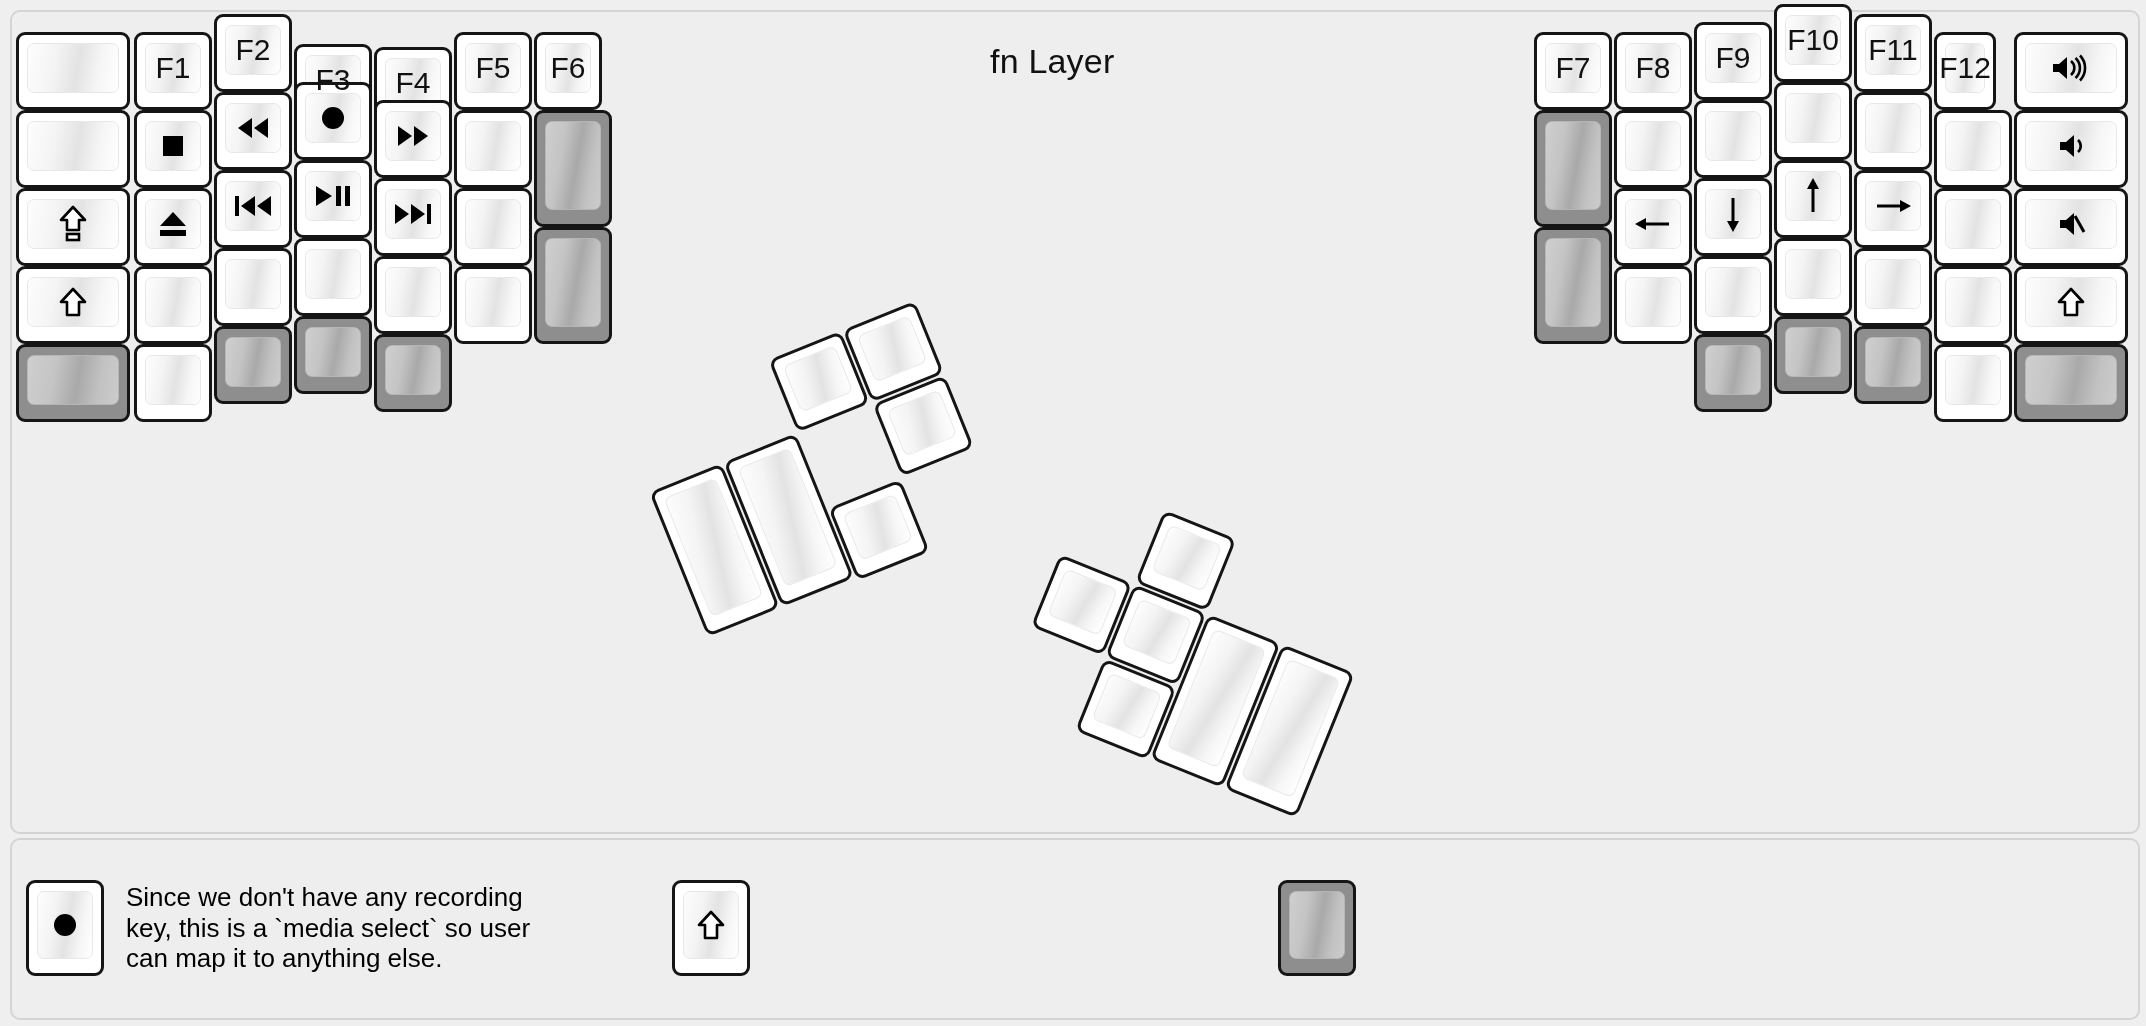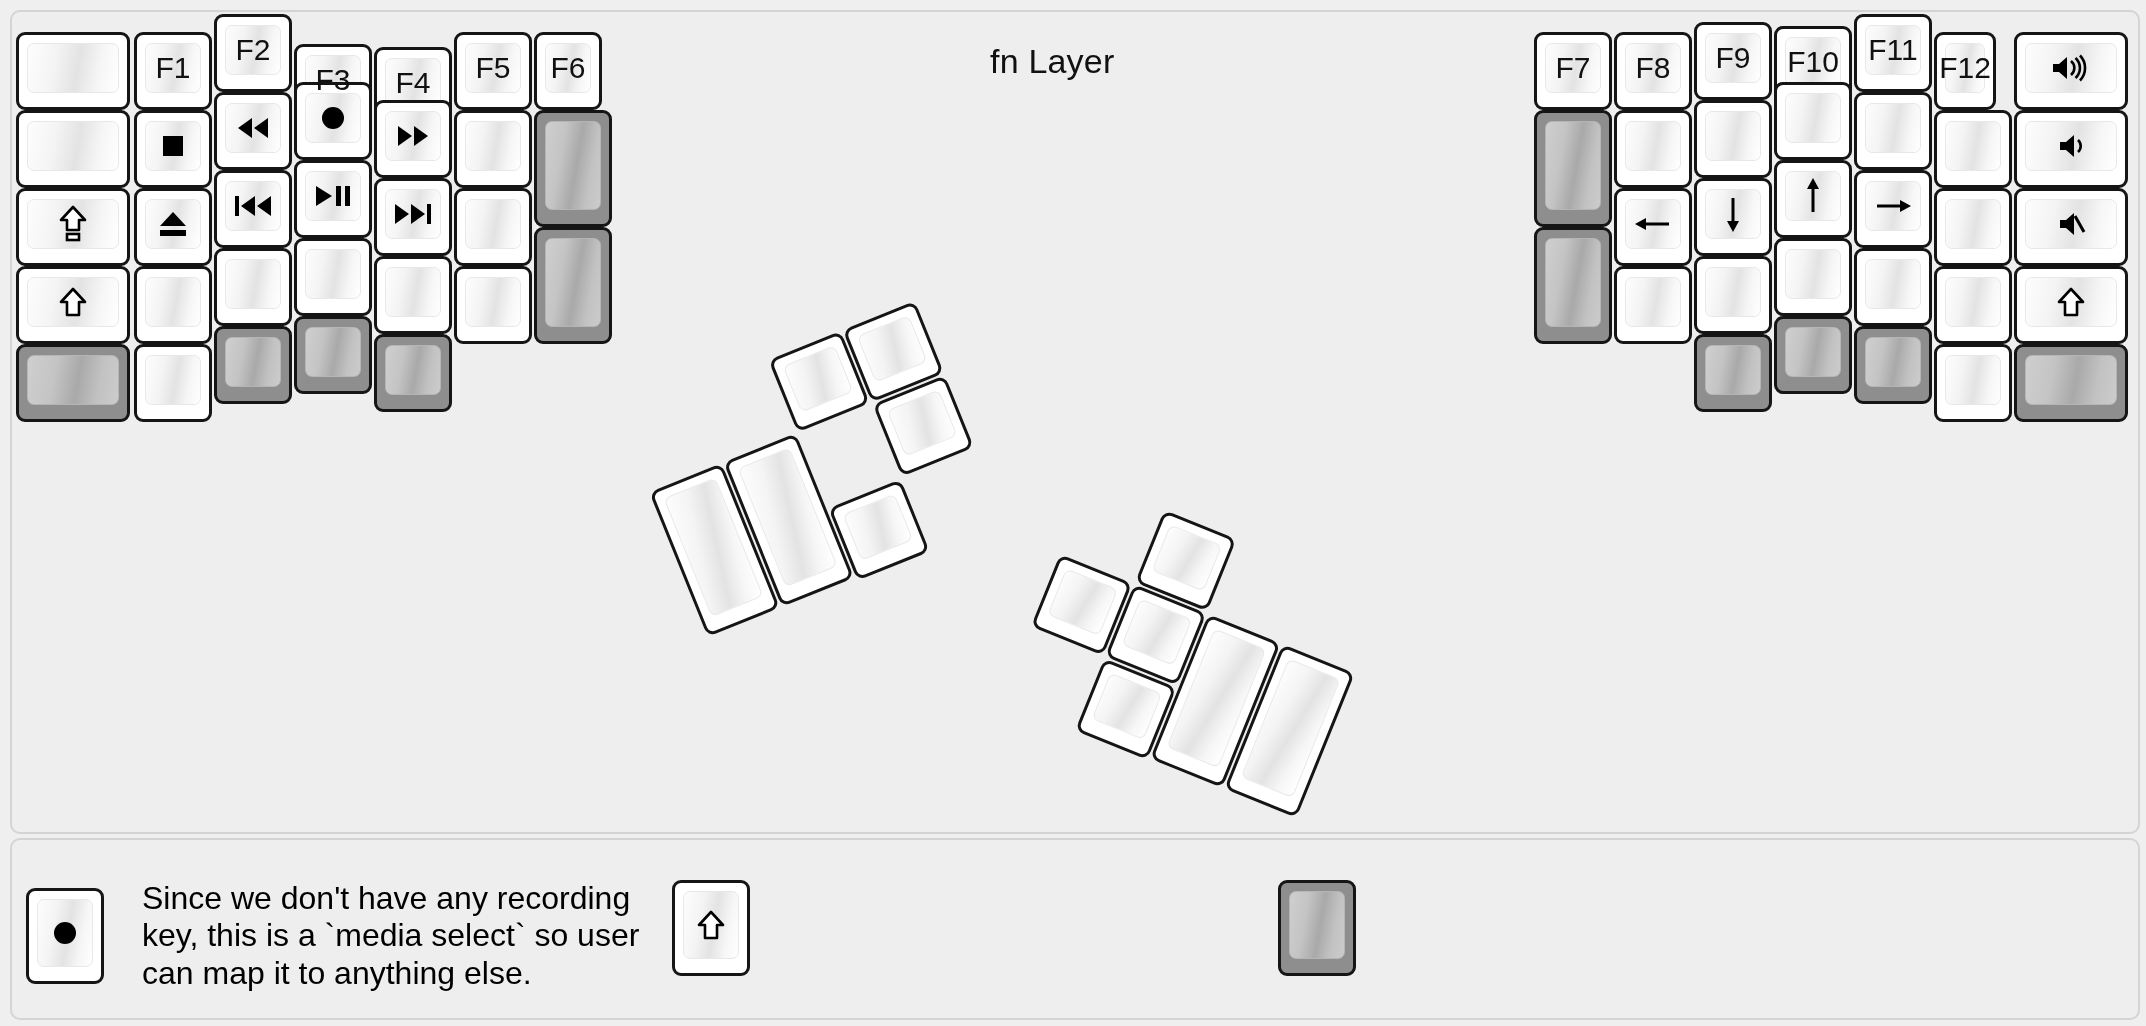--- a/index.html
+++ b/index.html
@@ -83,22 +83,22 @@
     background:linear-gradient(100deg,#fdfdfd 0%,#f4f4f4 30%,#e3e3e3 55%,#f6f6f6 78%,#ffffff 100%);
     border:1px solid #e8e8e8;
     display:flex;align-items:center;justify-content:center;
   }
   .legend-key.trans{background:#8e8e8e;}
   .legend-key.trans .cap{
     background:linear-gradient(100deg,#cfcfcf 0%,#c4c4c4 30%,#a9a9a9 55%,#c2c2c2 78%,#cccccc 100%);
     border:1px solid #b5b5b5;
   }
   .legend-text{
-    margin-left:38px;
-    font-size:32px;
+    margin-left:22px;
+    font-size:26px;
     line-height:1.17;
     color:#000;
     white-space:pre-line;
   }
 </style>
 </head>
 <body>
 
 <div id="root">
   <div class="panel" id="board-panel"></div>
@@ -353,21 +353,21 @@
           </div>
         </div>
         <div class="key" style="left: 1694px; top: 256px; width: 78px; height: 78px;">
           <div class="cap"></div>
         </div>
         <div class="key trans" style="left: 1694px; top: 334px; width: 78px; height: 78px;">
           <div class="cap"></div>
         </div>
       </div>
       <div style="position: absolute; left: 0px; top: 0px;">
-        <div class="key" style="left: 1774px; top: 4px; width: 78px; height: 78px; margin-top: 22px;">
+        <div class="key" style="left: 1774px; top: 4px; width: 78px; height: 78px;">
           <div class="cap">
             <span class="legendtxt">F10</span>
           </div>
         </div>
         <div class="key" style="left: 1774px; top: 82px; width: 78px; height: 78px;">
           <div class="cap"></div>
         </div>
         <div class="key" style="left: 1774px; top: 160px; width: 78px; height: 78px;">
           <div class="cap">
             <span class="glyph">

